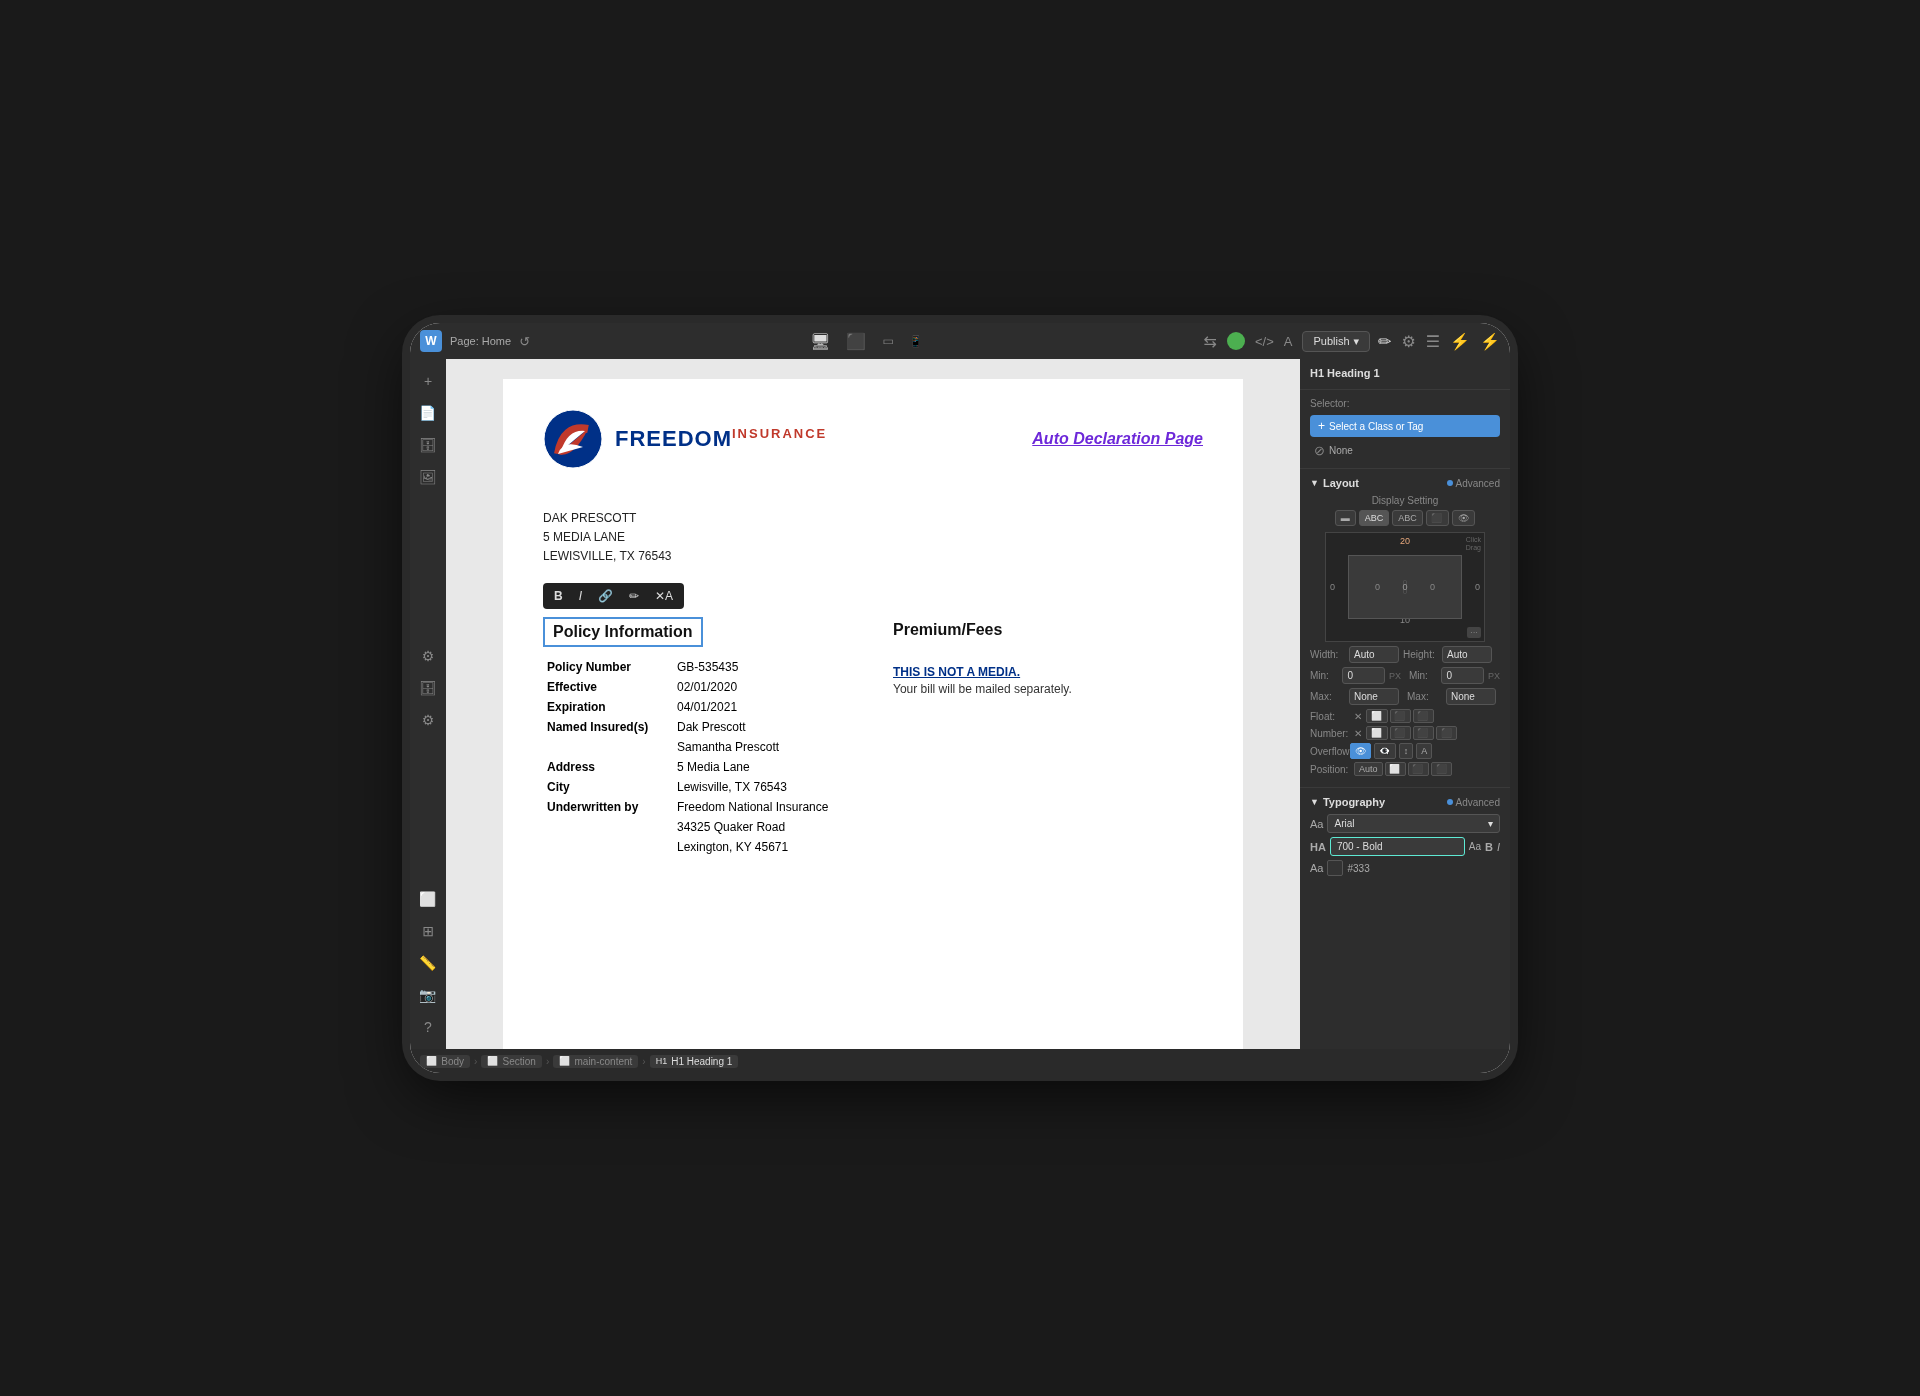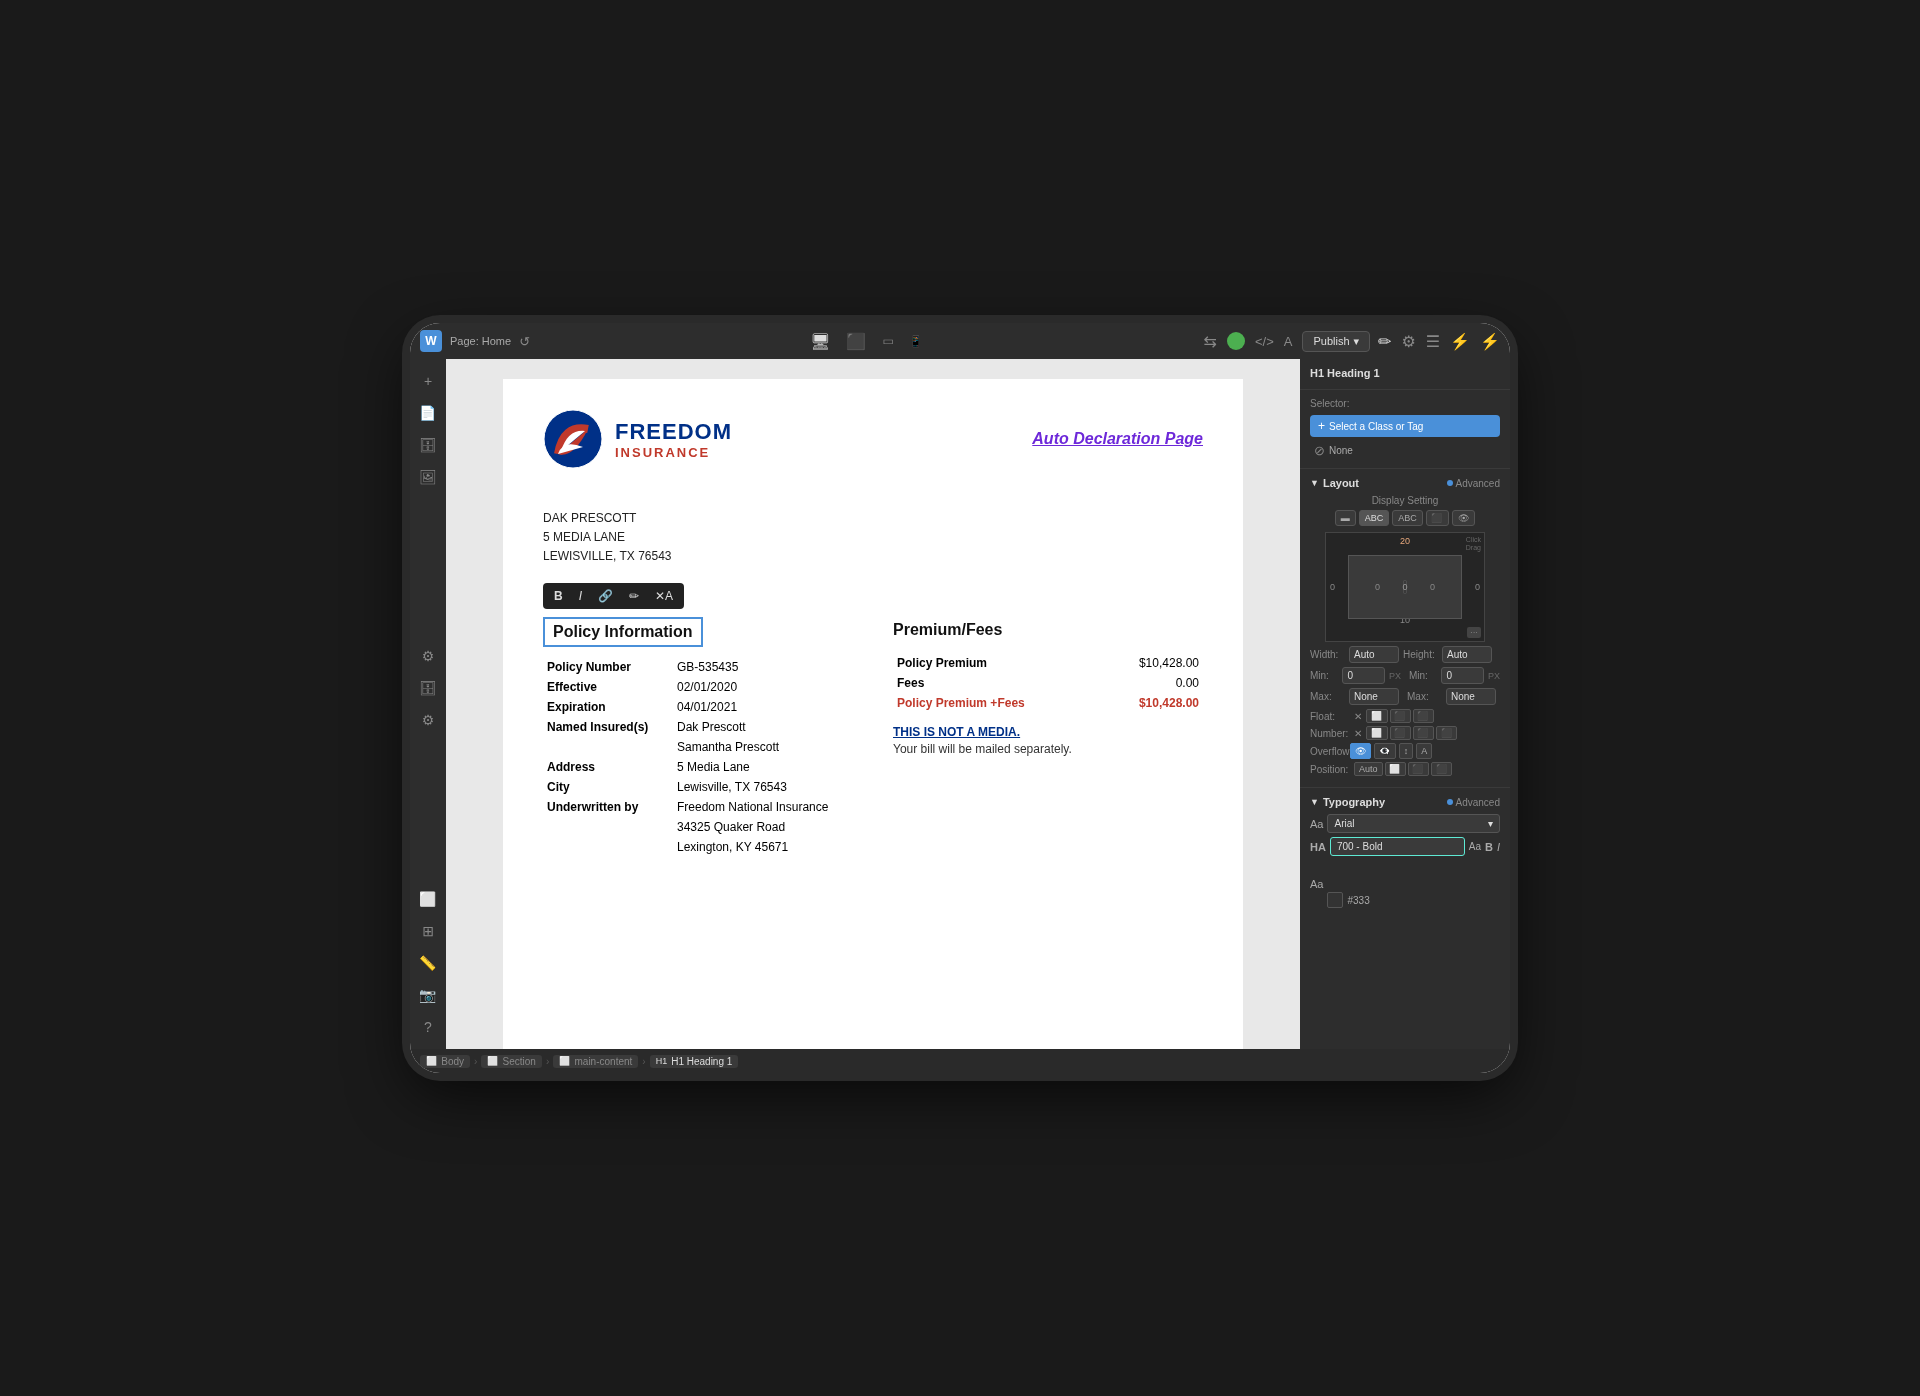--- a/index.html
+++ b/index.html
@@ -126,21 +126,21 @@
     }
     .logo-circle {
       width: 60px; height: 60px;
       position: relative;
       flex-shrink: 0;
     }
     .logo-circle svg {
       width: 60px; height: 60px;
     }
     .logo-text {
-      display: flex; flex-direction: column;
+      display: flex; flex-direction: row;
     }
     .logo-freedom {
       font-size: 22px;
       font-weight: 900;
       color: #003087;
       letter-spacing: 1px;
     }
     .logo-insurance {
       font-size: 13px;
       font-weight: 700;
@@ -344,21 +344,21 @@
       padding: 3px 6px; font-size: 10px; color: #ddd; flex: 1;
       display: flex; align-items: center; justify-content: space-between;
     }
     .weight-select {
       background: #3a3a3a; border: 1px solid #5eead4; border-radius: 3px;
       padding: 3px 6px; font-size: 10px; color: #ddd; flex: 1;
     }
     .italic-b { font-weight: bold; font-size: 11px; color: #aaa; }
     .italic-i { font-style: italic; font-size: 11px; color: #aaa; }
     .color-swatch {
-      display: flex; align-items: center; gap: 4px; margin-top: 32px;
+      display: flex; align-items: center; gap: 4px;
     }
     .color-box {
       width: 16px; height: 16px;
       background: #333;
       border: 1px solid #555;
       border-radius: 2px;
     }
     .color-label { font-size: 10px; color: #aaa; }
     
     .breadcrumb-bar {
@@ -542,36 +542,20 @@
               <tr>
                 <td></td>
                 <td>Lexington, KY 45671</td>
               </tr>
             </tbody>
               </table>
           </div>
 
           <div class="policy-right">
             <div class="section-heading no-border">Premium/Fees</div>
-            <table class="premium-table">
-              <tbody>
-                  <tr>
-                <td><strong>Policy Premium</strong></td>
-                <td>$10,428.00</td>
-              </tr>
-              <tr>
-                <td><strong>Fees</strong></td>
-                <td>0.00</td>
-              </tr>
-              <tr class="premium-total">
-                <td>Policy Premium +Fees</td>
-                <td>$10,428.00</td>
-              </tr>
-            </tbody>
-              </table>
             <span class="not-a-bill">THIS IS NOT A MEDIA.</span>
             <span class="bill-note">Your bill will be mailed separately.</span>
           </div>
         </div>
 
       </div>
     </div>
 
     <div class="right-panel">
 

